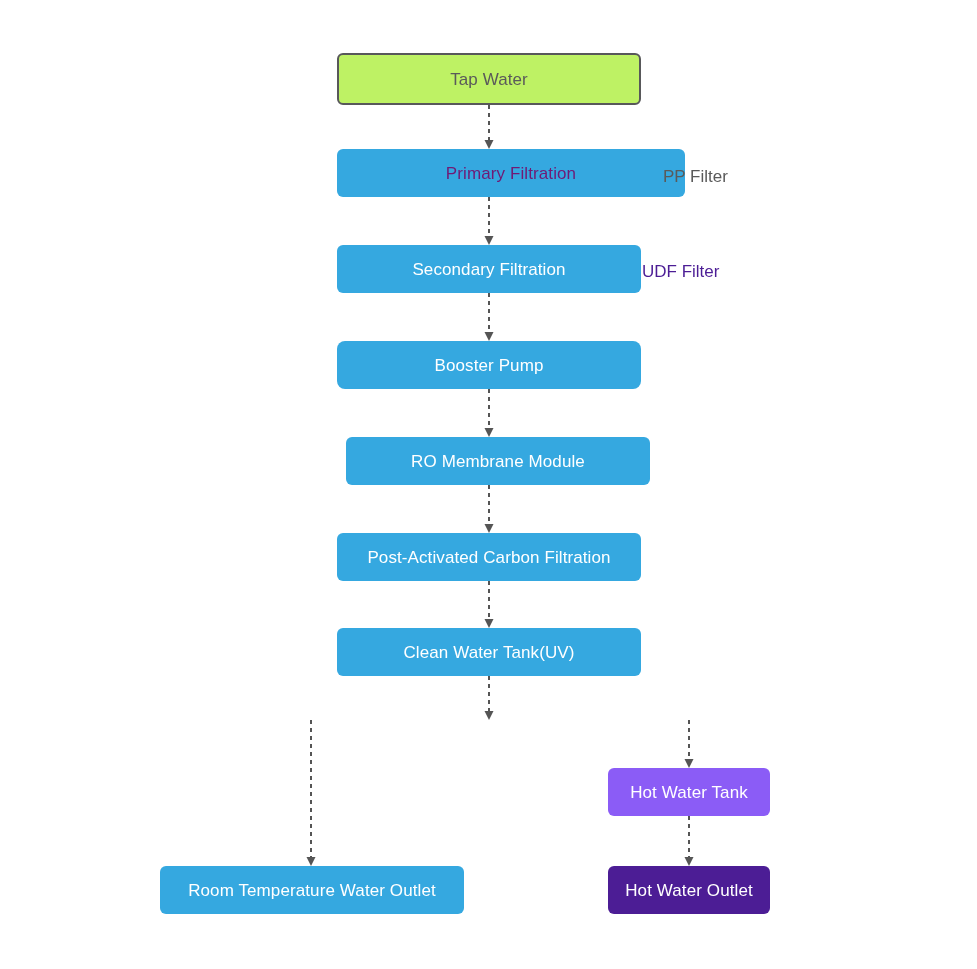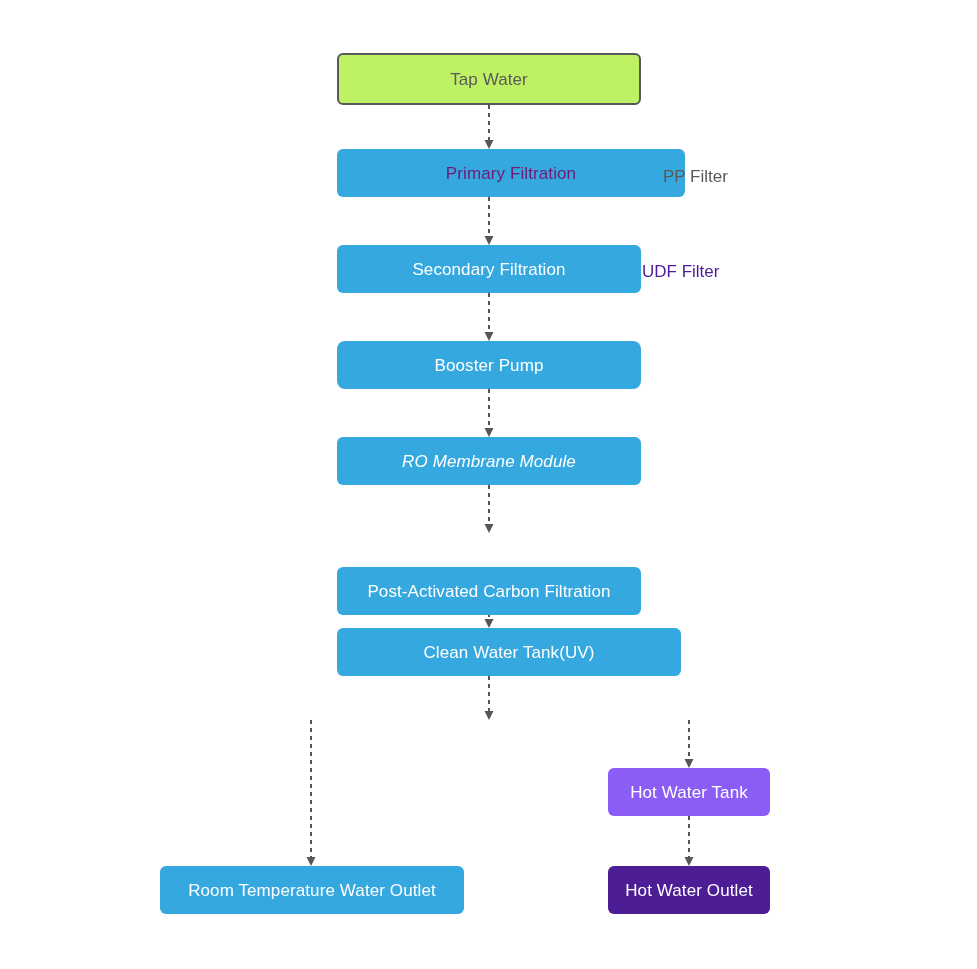--- a/index.html
+++ b/index.html
@@ -105,27 +105,27 @@
       </div>
       <div class="node process" style="left: 337px; top: 149px; width: 348px; height: 48px; background: rgb(53, 168, 224); color: #701a75;">
         <span>Primary Filtration</span>
       </div>
       <div class="node process" style="left: 337px; top: 245px; width: 304px; height: 48px; background: rgb(53, 168, 224); color: rgb(255, 255, 255);">
         <span>Secondary Filtration</span>
       </div>
       <div class="node process" style="left: 337px; top: 341px; width: 304px; height: 48px; background: rgb(53, 168, 224); color: rgb(255, 255, 255); border-radius: 8px;">
         <span>Booster Pump</span>
       </div>
-      <div class="node process" style="left: 337px; top: 437px; width: 304px; height: 48px; background: rgb(53, 168, 224); color: rgb(255, 255, 255); font-style: italic;">
+      <div class="node process" style="left: 346px; top: 437px; width: 304px; height: 48px; background: rgb(53, 168, 224); color: rgb(255, 255, 255);">
         <span>RO Membrane Module</span>
       </div>
-      <div class="node process" style="left: 337px; top: 533px; width: 304px; height: 48px; background: rgb(53, 168, 224); color: rgb(255, 255, 255); margin-top: 34px;">
+      <div class="node process" style="left: 337px; top: 533px; width: 304px; height: 48px; background: rgb(53, 168, 224); color: rgb(255, 255, 255);">
         <span>Post-Activated Carbon Filtration</span>
       </div>
-      <div class="node process" style="left: 337px; top: 628px; width: 344px; height: 48px; background: rgb(53, 168, 224); color: rgb(255, 255, 255);">
+      <div class="node process" style="left: 337px; top: 628px; width: 304px; height: 48px; background: rgb(53, 168, 224); color: rgb(255, 255, 255);">
         <span>Clean Water Tank(UV)</span>
       </div>
       <div class="node process" style="left: 608px; top: 768px; width: 162px; height: 48px; background: #8b5cf6; color: rgb(255, 255, 255);">
         <span>Hot Water Tank</span>
       </div>
       <div class="node process" style="left: 160px; top: 866px; width: 304px; height: 48px; background: rgb(53, 168, 224); color: rgb(255, 255, 255);">
         <span>Room Temperature Water Outlet</span>
       </div>
       <div class="node process" style="left: 608px; top: 866px; width: 162px; height: 48px; background: #4c1d95; color: rgb(255, 255, 255);">
         <span>Hot Water Outlet</span>

